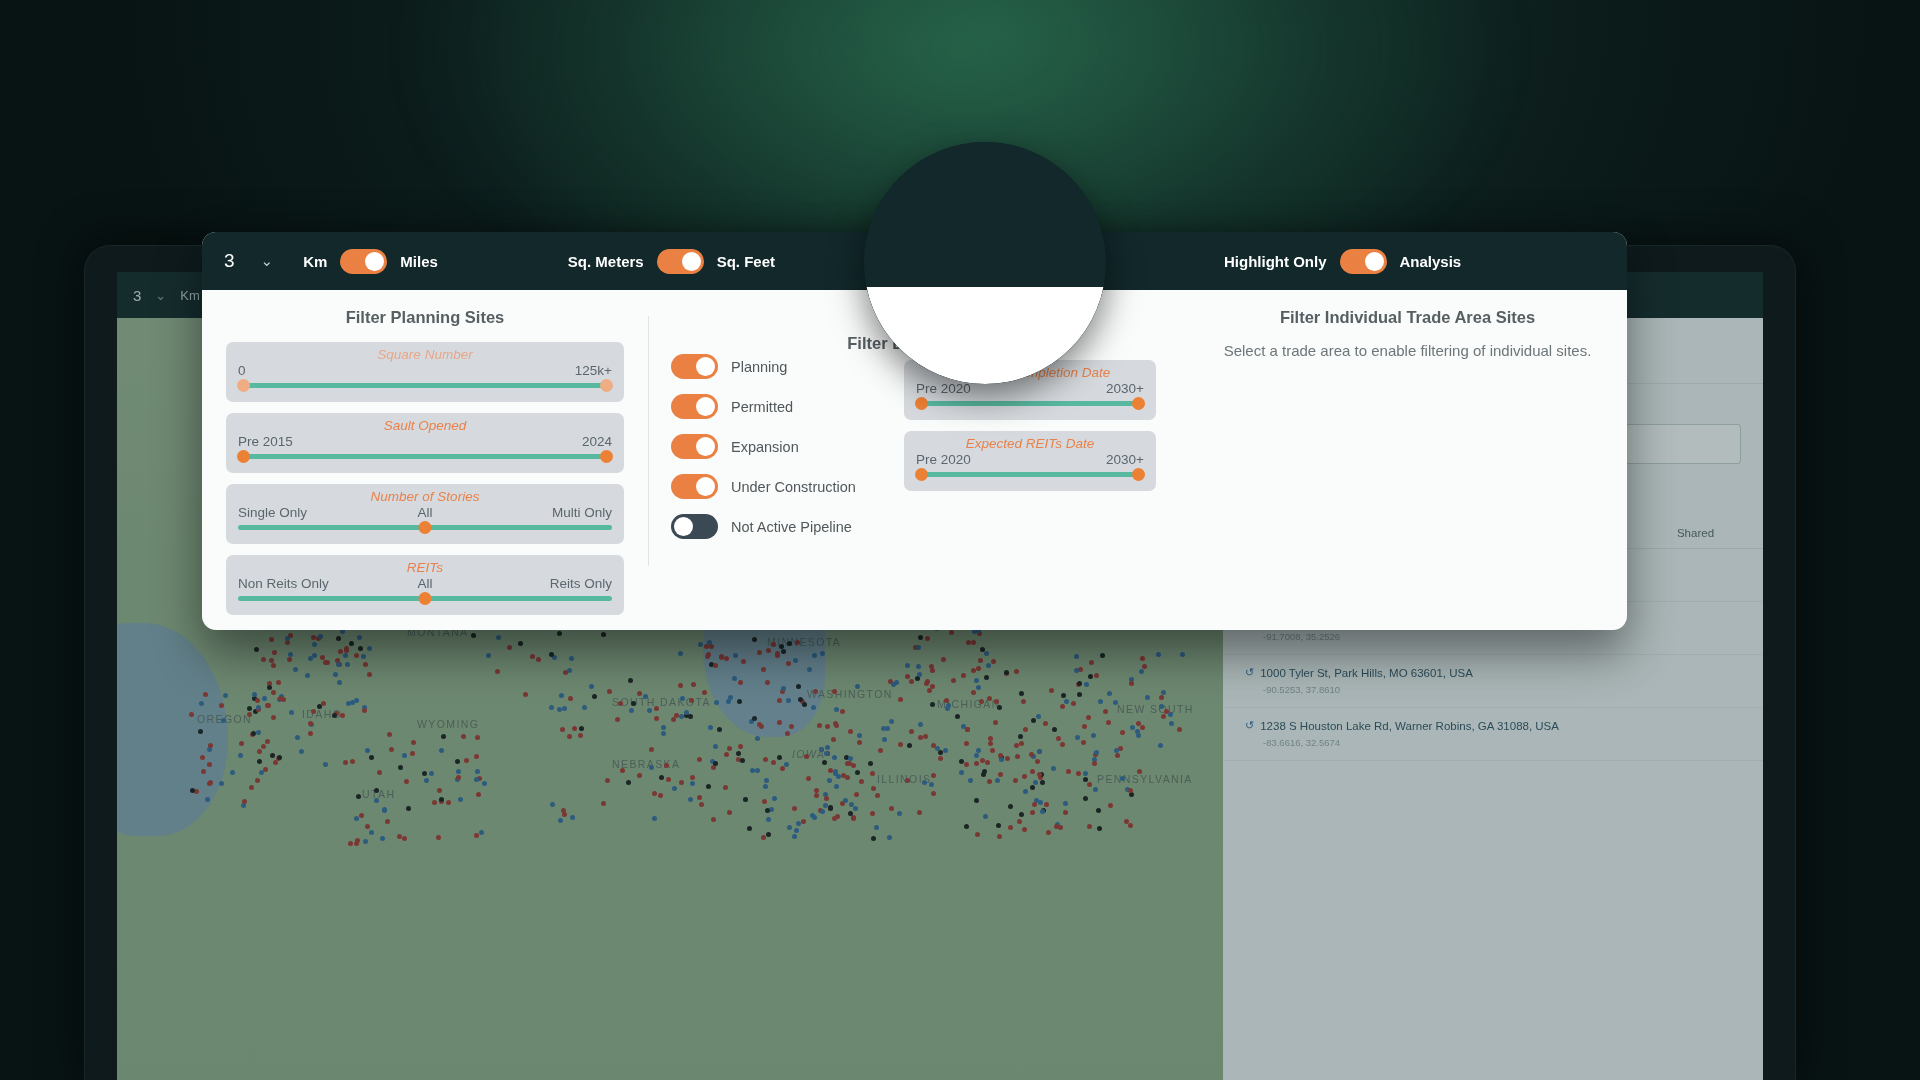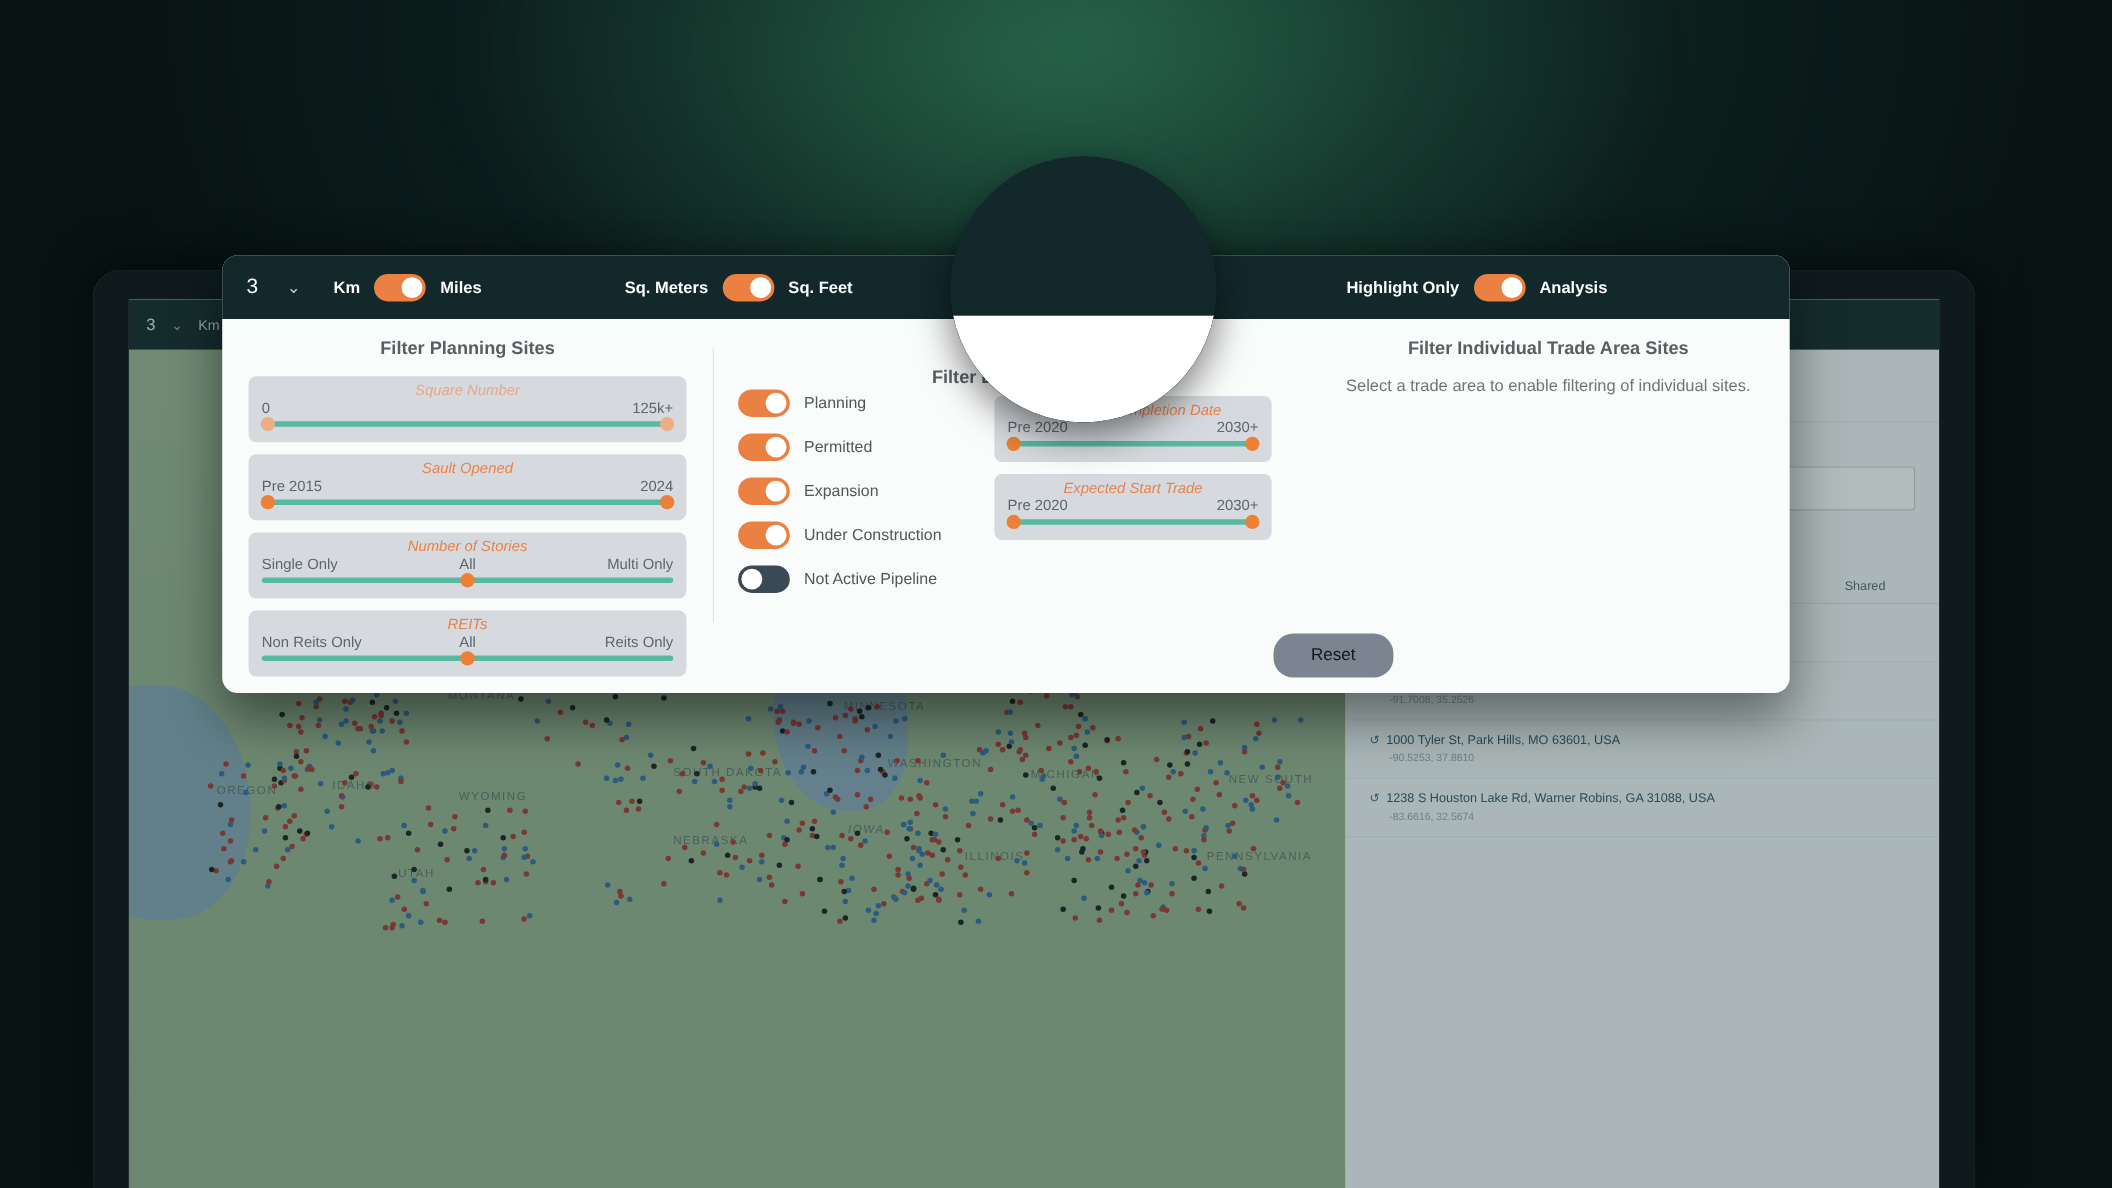--- a/index.html
+++ b/index.html
@@ -273,21 +273,21 @@
               <div class="map-label" style="left: 290px; top: 308px;">MONTANA</div>
               <div class="map-label" style="left: 490px; top: 290px;">NORTH DAKOTA</div>
               <div class="map-label" style="left: 650px; top: 318px;">MINNESOTA</div>
               <div class="map-label" style="left: 495px; top: 378px;">SOUTH DAKOTA</div>
               <div class="map-label" style="left: 690px; top: 370px;">WASHINGTON</div>
               <div class="map-label" style="left: 820px; top: 380px;">MICHIGAN</div>
               <div class="map-label" style="left: 185px; top: 390px;">IDAHO</div>
               <div class="map-label" style="left: 80px; top: 395px;">OREGON</div>
               <div class="map-label" style="left: 300px; top: 400px;">WYOMING</div>
               <div class="map-label" style="left: 495px; top: 440px;">NEBRASKA</div>
-              <div class="map-label" style="left: 654px; top: 430px; font-style: italic;">IOWA</div>
+              <div class="map-label" style="left: 675px; top: 430px; font-style: italic;">IOWA</div>
               <div class="map-label" style="left: 845px; top: 184px;">Sault Ste. Marie</div>
               <div class="map-label" style="left: 980px; top: 455px;">PENNSYLVANIA</div>
               <div class="map-label" style="left: 1000px; top: 385px;">NEW SOUTH</div>
               <div class="map-label" style="left: 760px; top: 455px;">ILLINOIS</div>
               <div class="map-label" style="left: 245px; top: 470px;">UTAH</div>
             </div>
           <div id="map-dots">
               <div class="map-dot" style="left: 140.1px; top: 431.3px; background: rgb(181, 51, 46);"></div>
               <div class="map-dot" style="left: 155.5px; top: 442px; background: rgb(181, 51, 46);"></div>
               <div class="map-dot" style="left: 232.5px; top: 441.2px; background: rgb(181, 51, 46);"></div>
@@ -1267,42 +1267,39 @@
               <span>Pre 2020</span>
               <span>2030+</span>
             </div>
             <div class="track-wrap">
               <div class="track"></div>
               <div class="knob left"></div>
               <div class="knob right"></div>
             </div>
           </div>
           <div class="slider-block">
-            <div class="slider-title">Expected Start Trade</div>
+            <div class="slider-title">Expected REITs Date</div>
             <div class="slider-ends">
               <span>Pre 2020</span>
               <span>2030+</span>
             </div>
             <div class="track-wrap">
               <div class="track"></div>
               <div class="knob left"></div>
               <div class="knob right"></div>
             </div>
           </div>
         </div>
     </div>
 
     <div class="col" id="col-trade">
       <div class="col-title">Filter Individual Trade Area Sites</div>
       <div class="col-sub">Select a trade area to enable filtering of individual sites.</div>
     </div>
 
-    <div id="reset-wrap">
-      <button id="reset-btn">Reset</button>
-    </div>
   </div>
 </div>
 
 <div id="magnifier">
   <div id="magnifier-inner">
     <div id="mag-top"></div>
     <div id="mag-bottom"></div>
   </div>
 </div>
 

